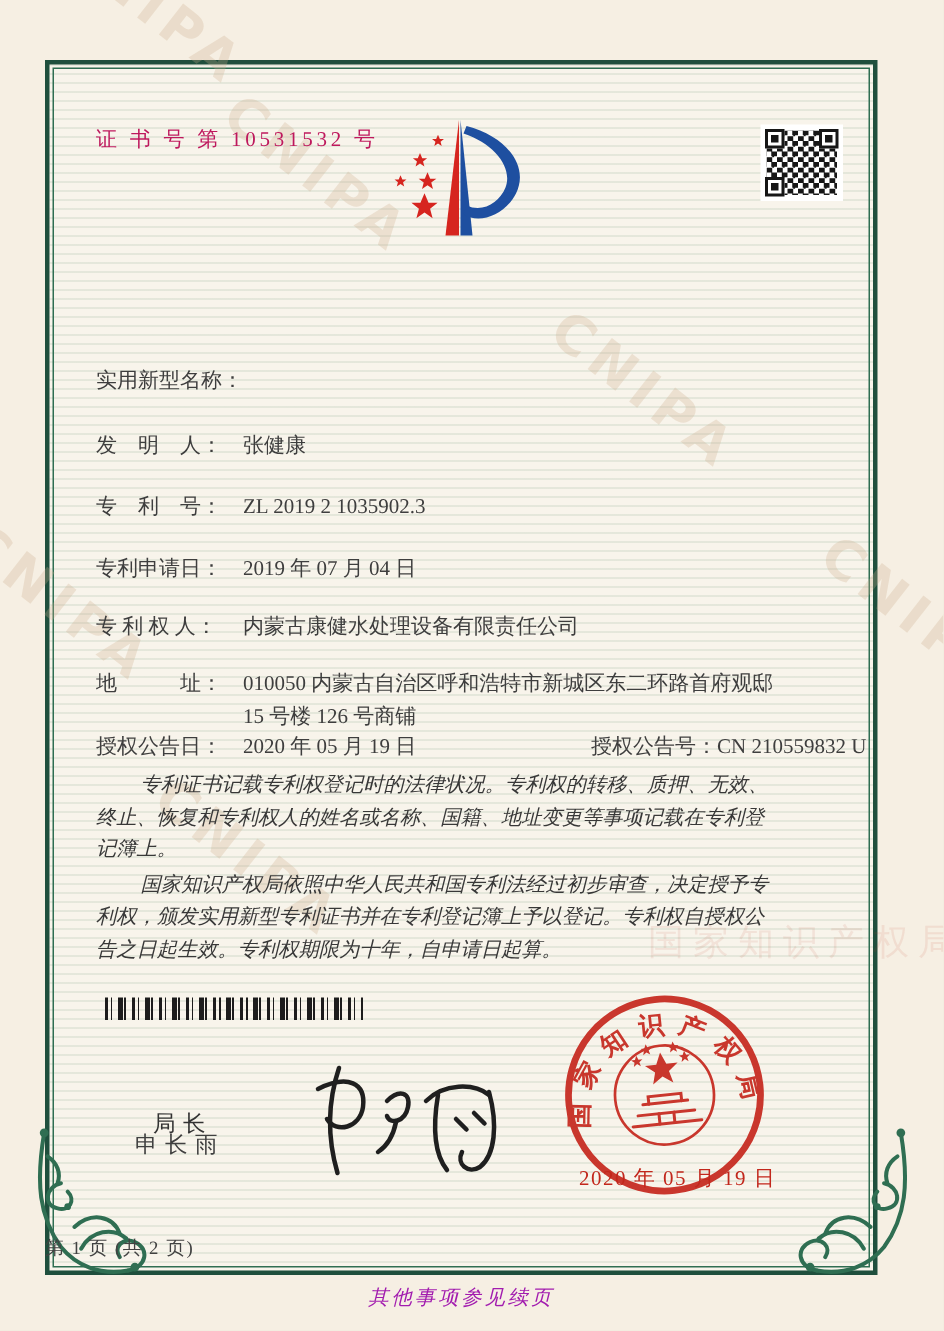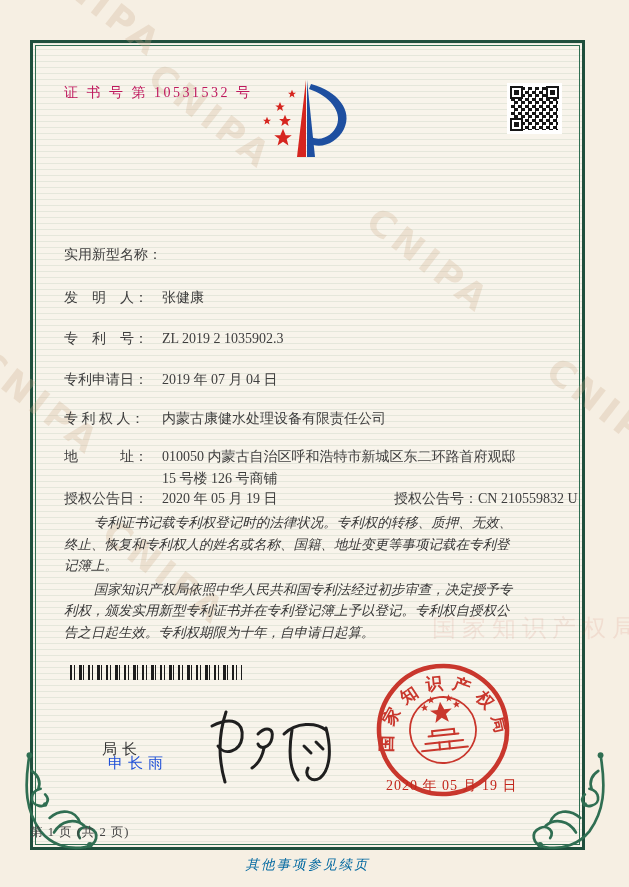--- a/index.html
+++ b/index.html
@@ -71,34 +71,34 @@
   
   .barcode {
     position:absolute; left:70px; top:665px; width:172px; height:15px; z-index:4;
     background:repeating-linear-gradient(90deg,
       #1c1c1c 0 2px, transparent 2px 4px,
       #1c1c1c 4px 5px, transparent 5px 9px,
       #1c1c1c 9px 12px, transparent 12px 13px,
       #1c1c1c 13px 14px, transparent 14px 18px);
   }
   .sig-title { position:absolute; left:102px; top:740px; z-index:4; font-size:15px; letter-spacing:5px; color:#333; }
-  .sig-name  { position:absolute; left:108px; top:754px; z-index:4; font-size:15px; letter-spacing:5px; color:#1d4ed8; }
+  .sig-name  { position:absolute; left:90px; top:754px; z-index:4; font-size:15px; letter-spacing:5px; color:#404040; }
   .signature { position:absolute; left:192px; top:698px; width:158px; height:100px; z-index:5; }
   .seal { position:absolute; left:372px; top:659px; width:142px; height:142px; z-index:4; transform:rotate(-6deg); opacity:0.93; }
   .seal-date {
     position:absolute; left:386px; top:777px; width:130px; z-index:5;
     font-size:14px; letter-spacing:1px; color:#c2271c; text-align:center; white-space:nowrap;
   }
   .page-info {
     position:absolute; left:30px; top:824px; width:555px; z-index:4;
     text-align:left; font-size:12.5px; letter-spacing:1px; color:#424242;
   }
   .foot-note {
     position:absolute; left:30px; top:856px; width:555px; z-index:4;
-    text-align:center; font-size:13.5px; font-style:italic; letter-spacing:2px; color:#0369a1;
+    text-align:center; font-size:13.5px; font-style:italic; letter-spacing:2px; color:#a21caf;
   }
 </style>
 </head>
 <body>
 
 <div class="page">
 
   <span class="wm" style="left:28px; top:-16px;">CNIPA</span>
   <span class="wm" style="left:138px; top:96px;">CNIPA</span>
   <span class="wm" style="left:356px; top:240px;">CNIPA</span>

